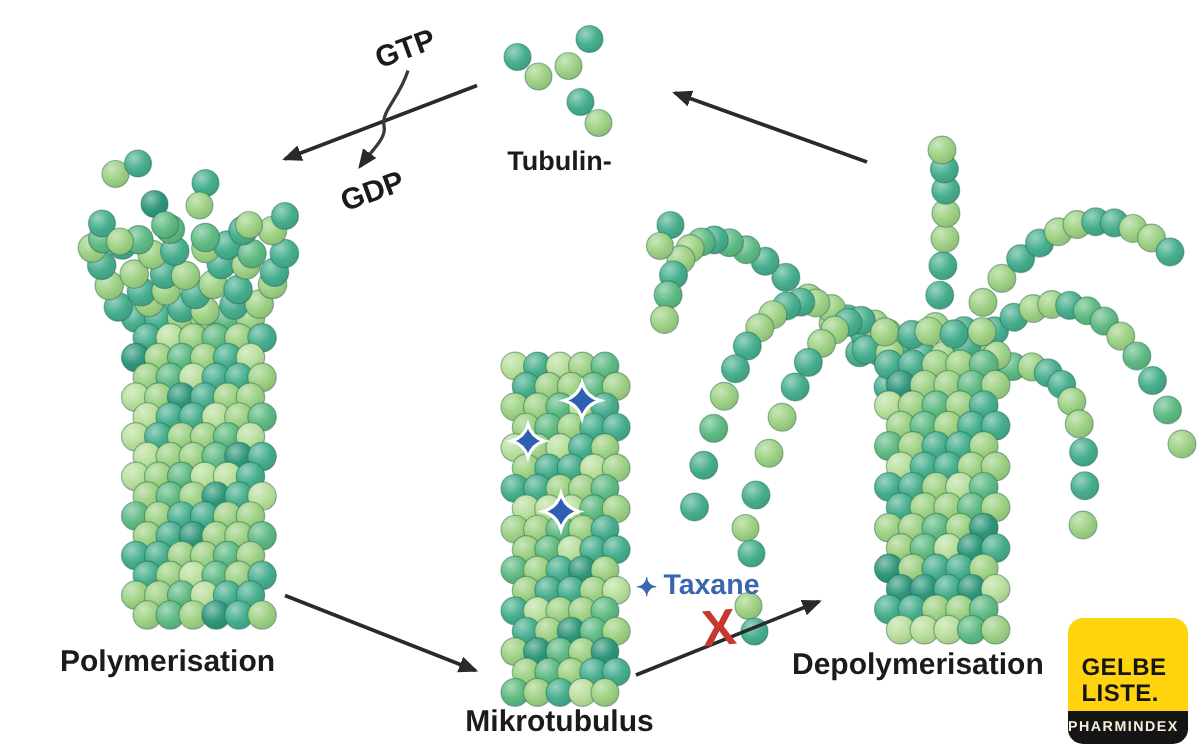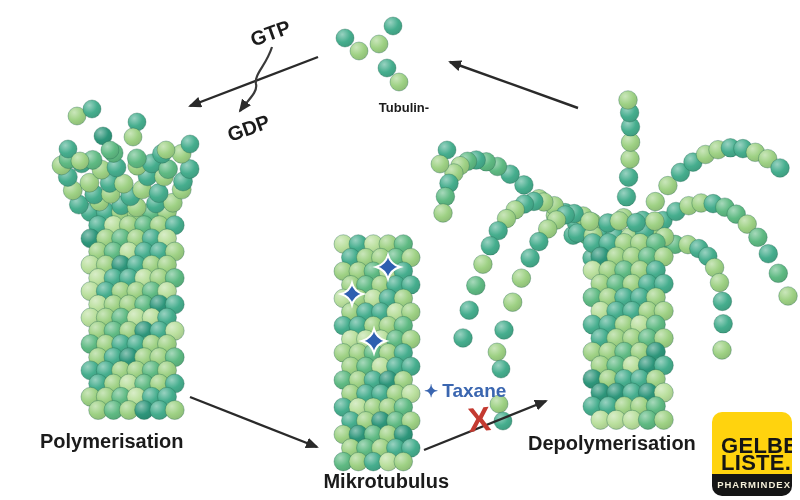--- a/index.html
+++ b/index.html
@@ -2,35 +2,35 @@
 <html><head>
 <meta charset="utf-8">
 <style>
   html,body{margin:0;padding:0;background:#fff;}
   .canvas{position:relative;width:800px;height:500px;background:#fff;overflow:hidden;
           font-family:"Liberation Sans",sans-serif;}
   #fig{position:absolute;left:0;top:0;}
   .lbl{position:absolute;color:#1b1b1b;font-weight:700;white-space:nowrap;}
   .lbl-gtp{left:250px;top:22px;font-size:20px;font-weight:600;transform:rotate(-20deg);}
   .lbl-gdp{left:227px;top:117px;font-size:20px;font-weight:600;transform:rotate(-20deg);}
-  .lbl-tubulin{left:307px;top:97px;width:132px;text-align:center;font-size:13px;line-height:21px;margin-left:31px;}
+  .lbl-tubulin{left:307px;top:97px;width:132px;text-align:center;font-size:18px;line-height:21px;}
   .lbl-poly{left:40px;top:430px;width:172px;text-align:left;font-size:20px;}
-  .lbl-mikro{left:297px;top:470px;width:152px;text-align:right;font-size:20px;}
+  .lbl-mikro{left:297px;top:470px;width:152px;text-align:center;font-size:20px;}
   .lbl-depoly{left:528px;top:432px;width:172px;font-size:20px;}
   .taxane{position:absolute;left:424px;top:380px;display:flex;align-items:center;gap:4px;
           color:#3A66B0;font-size:19px;font-weight:700;}
   .taxane-star{font-size:17px;line-height:1;}
   .x-mark{position:absolute;left:468px;top:402px;color:#C43A31;font-size:34px;font-weight:900;
           line-height:1;transform:rotate(-5deg);}
   .logo{position:absolute;left:712px;top:412px;width:80px;border-radius:10px;overflow:hidden;}
   .logo-top{background:#FFD30E;height:59px;display:flex;flex-direction:column;justify-content:flex-end;
-            padding:0 0 3px 9px;color:#151515;font-size:22px;font-weight:800;line-height:17px;
+            padding:0 0 3px 9px;color:#151515;font-size:16px;font-weight:800;line-height:17px;
             letter-spacing:0.3px;}
   .logo-bottom{background:#151515;color:#F5EFD9;font-size:9.5px;font-weight:600;letter-spacing:1px;
-               text-align:right;padding:5px 1px 6px 0;}
+               text-align:left;padding:5px 1px 6px 0;}
 </style>
 </head>
 <body>
 
 <div class="canvas">
   <svg id="fig" width="800" height="500" viewBox="0 0 800 500">
       <defs>
         <radialGradient id="bg0" cx="35%" cy="30%" r="80%">
           <stop offset="0%" stop-color="#99d2c1"></stop>
           <stop offset="55%" stop-color="#46AE8E"></stop>

